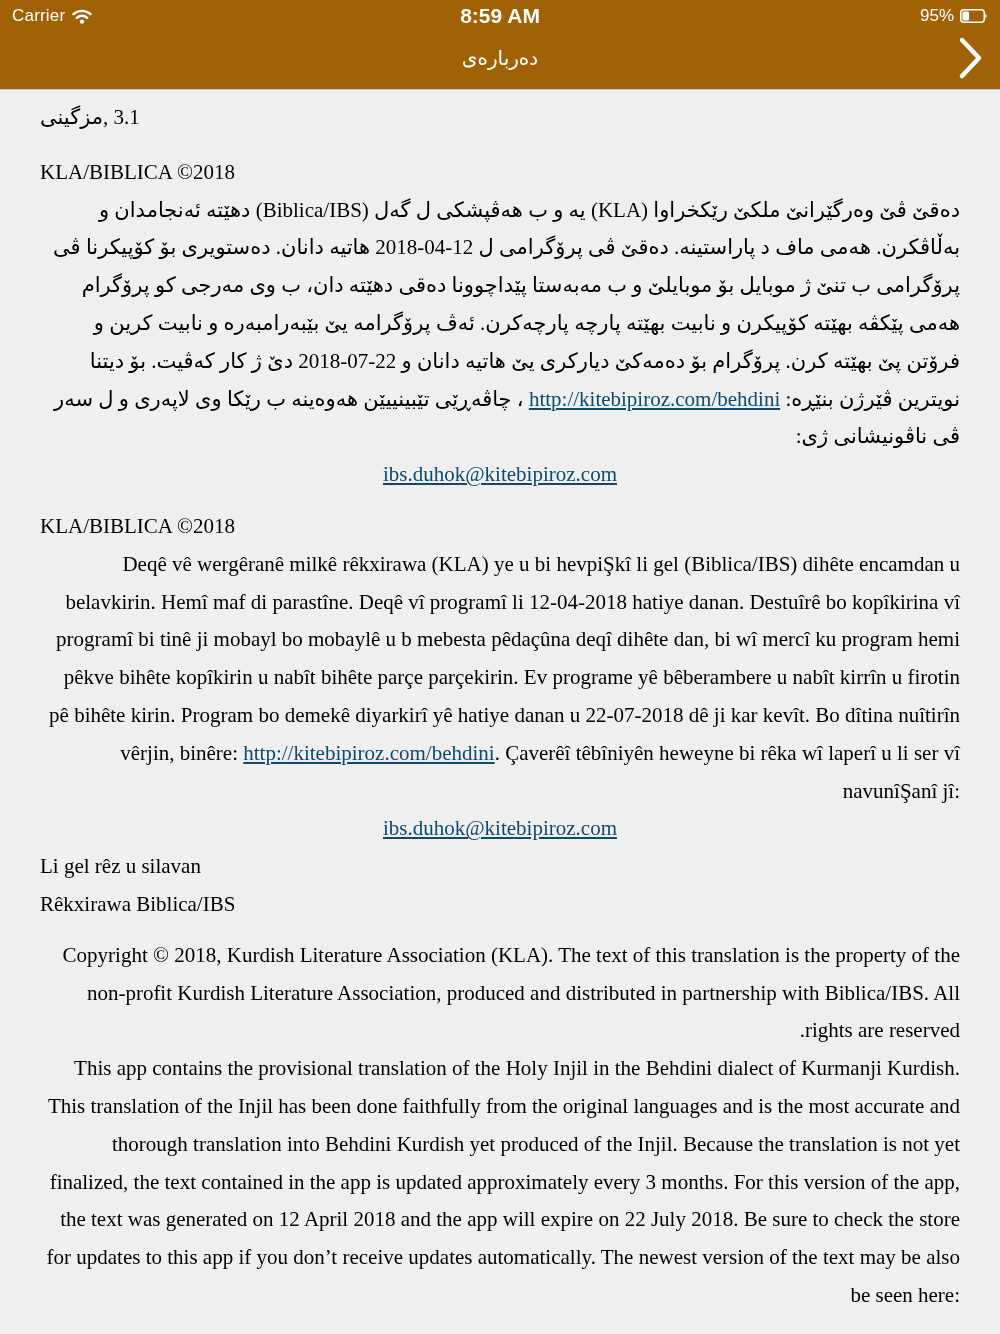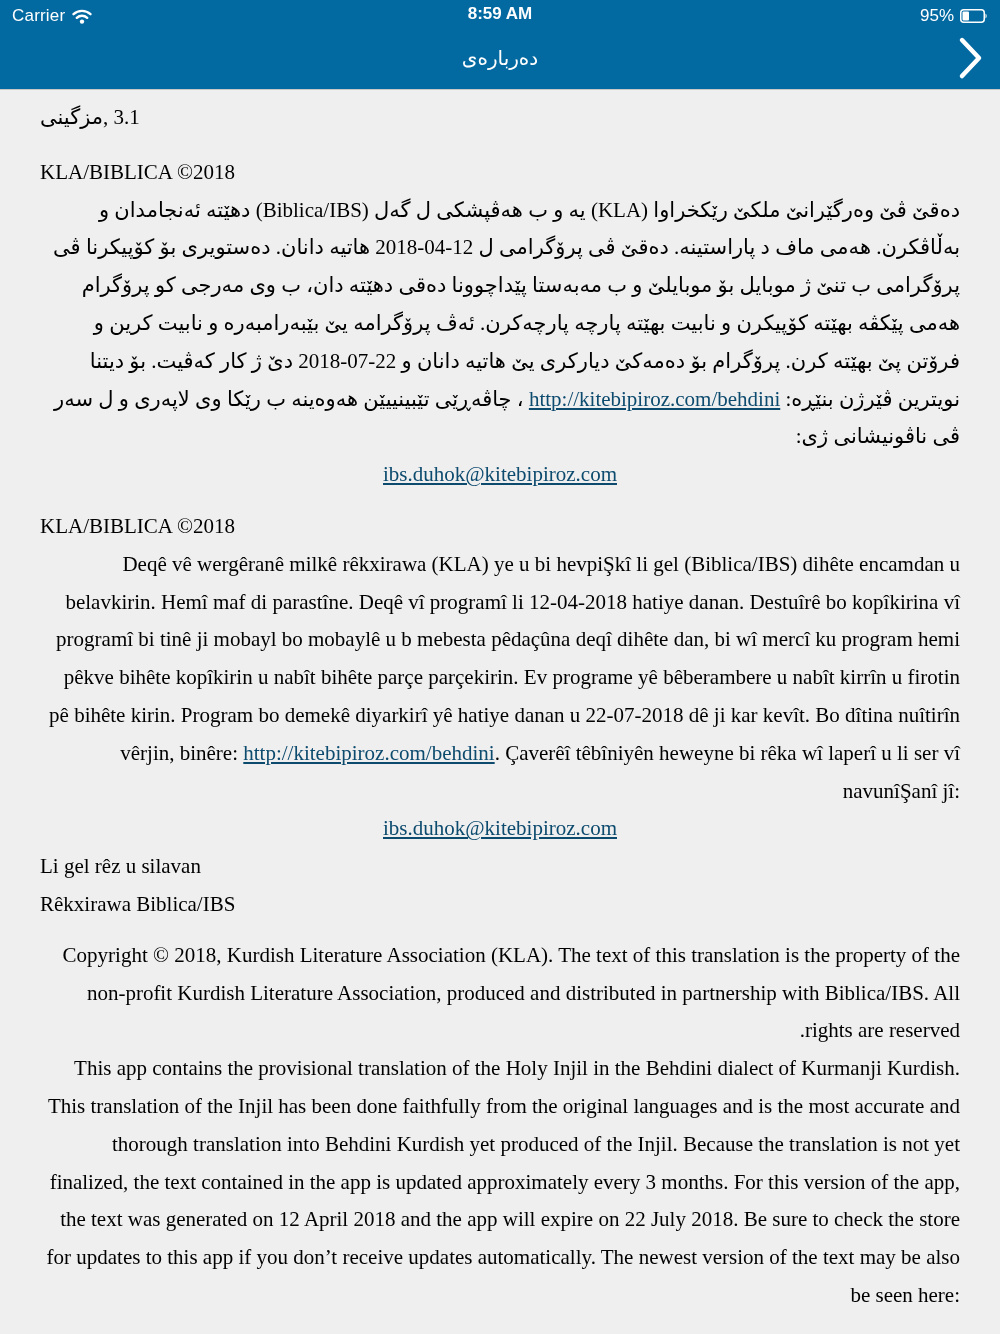--- a/index.html
+++ b/index.html
@@ -11,21 +11,21 @@
     height: 1334px;
     overflow: hidden;
     background: #efefef;
     font-family: "Liberation Serif", "DejaVu Serif", "DejaVu Sans", serif;
     color: #000;
   }
 
   
   .header {
     height: 90px;
-    background: #0369a1;
+    background: #a16207;
     color: #ffffff;
     font-family: "Liberation Sans", "DejaVu Sans", sans-serif;
     position: relative;
     box-sizing: border-box;
     border-bottom: 1px solid #c8c8c8;
   }
   .status-bar {
     height: 28px;
     position: relative;
     display: flex;
@@ -38,21 +38,21 @@
     display: flex;
     align-items: center;
     gap: 6px;
   }
   .status-time {
     position: absolute;
     left: 0; right: 0;
     top: 4px;
     text-align: center;
     font-weight: bold;
-    font-size: 17px;
+    font-size: 21px;
   }
   .status-carrier { letter-spacing: 0.2px; }
   .nav-bar {
     height: 60px;
     position: relative;
   }
   .nav-title {
     position: absolute;
     left: 0; right: 0;
     top: 50%;

